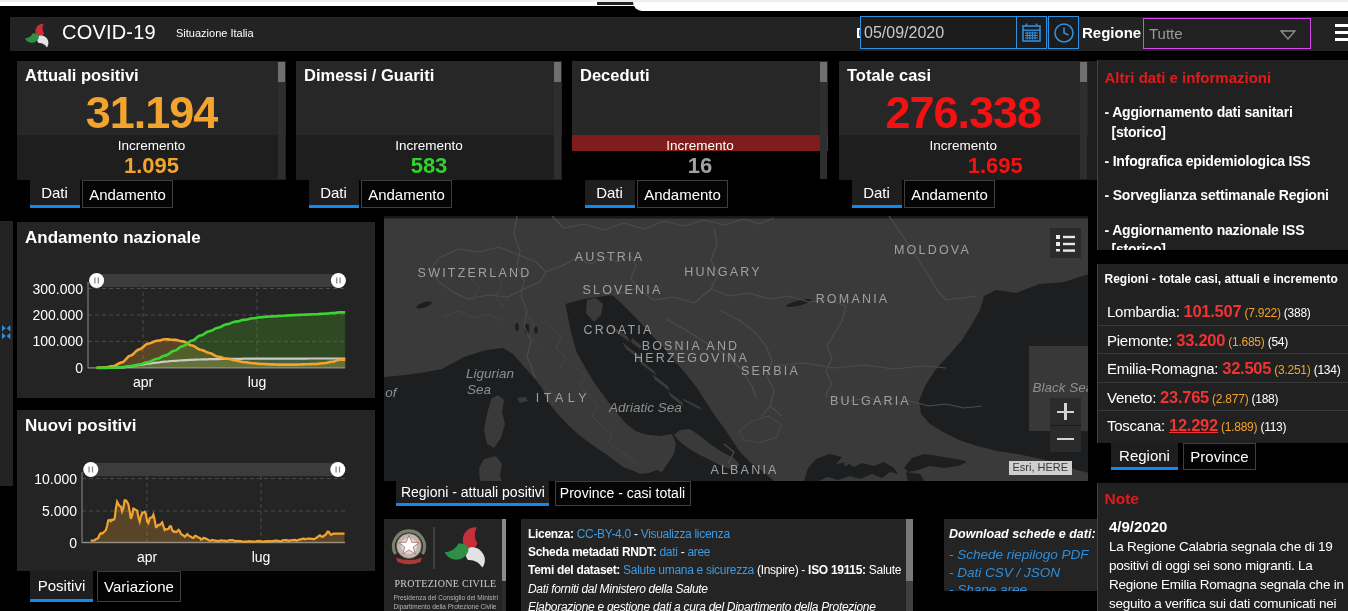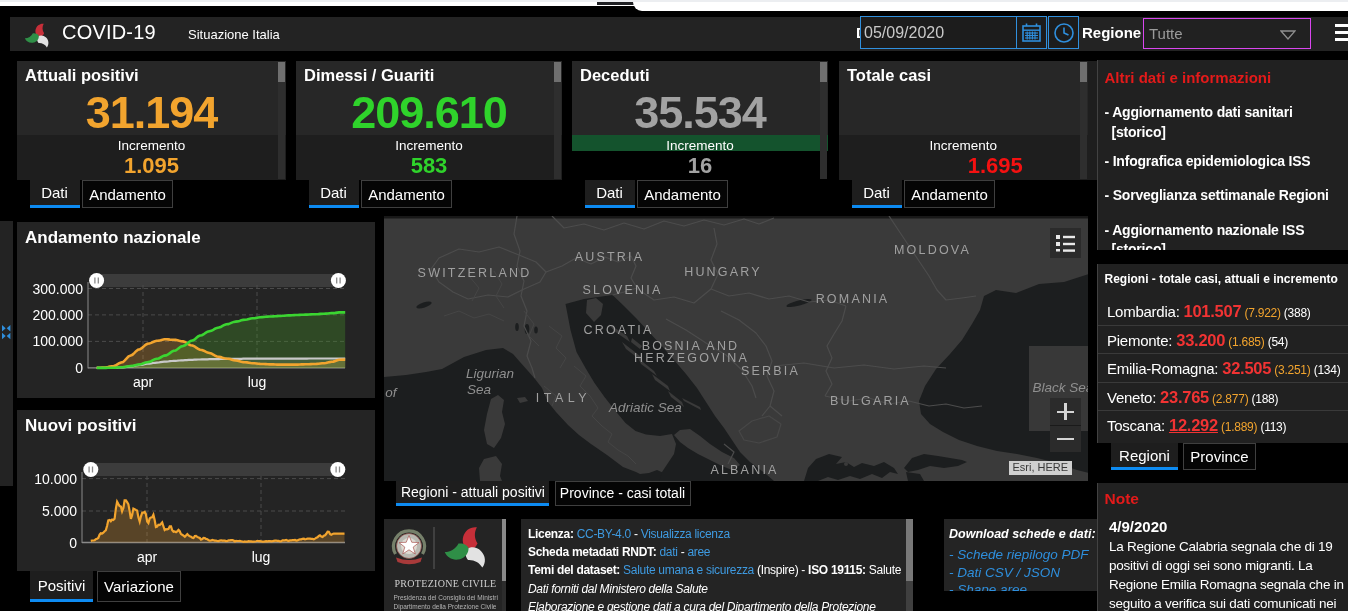--- a/index.html
+++ b/index.html
@@ -24,21 +24,21 @@
           <g transform="rotate(120)">
             <path d="M0.5,0.5 C-2.8,-0.2 -5.2,-3.2 -5.2,-7 C-5.2,-11.5 -2.2,-15 2,-15.5 C1,-11.8 2.2,-7.8 5.2,-5.2 C4.6,-1.8 2.8,0.3 0.5,0.5 Z" fill="#e2e2e2"></path>
           </g>
           <g transform="rotate(240)">
             <path d="M0.5,0.5 C-2.8,-0.2 -5.2,-3.2 -5.2,-7 C-5.2,-11.5 -2.2,-15 2,-15.5 C1,-11.8 2.2,-7.8 5.2,-5.2 C4.6,-1.8 2.8,0.3 0.5,0.5 Z" fill="#2f8f47"></path>
           </g>
         </g>
       </g>
     </svg>
   <div class="abs" style="left:52px;top:4px;font-size:20px;letter-spacing:0.2px;color:#fff;">COVID-19</div>
-  <div class="abs" style="left:166px;top:10px;font-size:13px;color:#fff;margin-left:12px;">Situazione Italia</div>
+  <div class="abs" style="left:166px;top:10px;font-size:11px;color:#fff;">Situazione Italia</div>
   <div class="abs" style="left:816px;top:7px;font-size:15px;font-weight:bold;color:#fff;margin-left:30px;">Data</div>
   <div class="abs" style="left:850px;top:-1px;width:157px;height:33px;background:#1c1c1c;border:1px solid #3090de;"></div>
   <div class="abs" style="left:854px;top:7px;font-size:16px;color:#c9c9c9;">05/09/2020</div>
   <div class="abs" style="left:1006px;top:-1px;width:31px;height:33px;background:#1c1c1c;border:1px solid #3090de;">
     <svg width="19" height="19" viewBox="0 0 19 19" style="position:absolute;left:5px;top:6px;">
       <rect x="1" y="3" width="17" height="15" fill="none" stroke="#2f8fdd" stroke-width="1.6"></rect>
       <line x1="1" y1="7.2" x2="18" y2="7.2" stroke="#2f8fdd" stroke-width="1.4"></line>
       <line x1="4.5" y1="0.5" x2="4.5" y2="3" stroke="#2f8fdd" stroke-width="1.6"></line>
       <line x1="14.5" y1="0.5" x2="14.5" y2="3" stroke="#2f8fdd" stroke-width="1.6"></line>
       <g stroke="#2f8fdd" stroke-width="1.1">
@@ -79,42 +79,41 @@
   <div class="abs" style="left:0;top:77px;width:269.0px;text-align:center;font-size:13.5px;color:#fff;">Incremento</div>
   <div class="abs" style="left:0;top:92px;width:269.0px;text-align:center;font-size:22px;font-weight:bold;color:#f2a42e;">1.095</div>
   <div class="abs" style="left:261.0px;top:1px;width:7px;height:117px;background:#2e2e2e;"></div>
   <div class="abs" style="left:261.0px;top:1px;width:7px;height:20px;background:#6f6f6f;"></div>
 </div>
 <div class="tab on" style="left:29.5px;top:180px;width:50px;height:28px;">Dati</div>
 <div class="tab off" style="left:82.0px;top:180px;width:91px;height:28px;">Andamento</div>
 <div class="abs" style="left:296.0px;top:61px;width:266.0px;height:119px;background:#1e1e1e;">
   <div class="abs" style="left:0;top:0;width:266.0px;height:74px;background:#272727;"></div>
   <div class="abs" style="left:8px;top:5px;font-size:16.5px;font-weight:bold;color:#fff;">Dimessi / Guariti</div>
-  <div class="abs" style="left:0;top:26px;width:266.0px;text-align:center;font-size:45px;font-weight:bold;color:#2fd32b;letter-spacing:-1px;">209.610</div>
   <div class="abs" style="left:0;top:77px;width:266.0px;text-align:center;font-size:13.5px;color:#fff;">Incremento</div>
   <div class="abs" style="left:0;top:92px;width:266.0px;text-align:center;font-size:22px;font-weight:bold;color:#2fd32b;">583</div>
   <div class="abs" style="left:258.0px;top:1px;width:7px;height:117px;background:#2e2e2e;"></div>
   <div class="abs" style="left:258.0px;top:1px;width:7px;height:20px;background:#6f6f6f;"></div>
 </div>
 <div class="tab on" style="left:308.5px;top:180px;width:50px;height:28px;">Dati</div>
 <div class="tab off" style="left:361.0px;top:180px;width:91px;height:28px;">Andamento</div>
-<div class="abs" style="left:572.0px;top:61px;width:256.0px;height:90px;background:#14532d;">
+<div class="abs" style="left:572.0px;top:61px;width:256.0px;height:90px;background:#7f1d1d;">
   <div class="abs" style="left:0;top:0;width:256.0px;height:74px;background:#272727;"></div>
   <div class="abs" style="left:8px;top:5px;font-size:16.5px;font-weight:bold;color:#fff;">Deceduti</div>
-  <div class="abs" style="left:0;top:26px;width:256.0px;text-align:center;font-size:45px;font-weight:bold;color:#a2a2a2;letter-spacing:-1px;">35.534</div>
   <div class="abs" style="left:0;top:77px;width:256.0px;text-align:center;font-size:13.5px;color:#fff;">Incremento</div>
   <div class="abs" style="left:0;top:92px;width:256.0px;text-align:center;font-size:22px;font-weight:bold;color:#a2a2a2;">16</div>
   <div class="abs" style="left:248.0px;top:1px;width:7px;height:117px;background:#2e2e2e;"></div>
   <div class="abs" style="left:248.0px;top:1px;width:7px;height:20px;background:#6f6f6f;"></div>
 </div>
 <div class="tab on" style="left:584.5px;top:180px;width:50px;height:28px;">Dati</div>
 <div class="tab off" style="left:637.0px;top:180px;width:91px;height:28px;">Andamento</div>
 <div class="abs" style="left:839.0px;top:61px;width:276px;height:119px;background:#1e1e1e;">
   <div class="abs" style="left:0;top:0;width:248.5px;height:74px;background:#272727;"></div>
   <div class="abs" style="left:8px;top:5px;font-size:16.5px;font-weight:bold;color:#fff;">Totale casi</div>
+  <div class="abs" style="left:0;top:26px;width:248.5px;text-align:center;font-size:45px;font-weight:bold;color:#f51111;letter-spacing:-1px;">276.338</div>
   <div class="abs" style="left:0;top:77px;width:248.5px;text-align:center;font-size:13.5px;color:#fff;">Incremento</div>
   <div class="abs" style="left:0;top:92px;width:248.5px;text-align:center;font-size:22px;font-weight:bold;color:#f51111;margin-left:32px;">1.695</div>
   <div class="abs" style="left:240.5px;top:1px;width:7px;height:117px;background:#2e2e2e;"></div>
   <div class="abs" style="left:240.5px;top:1px;width:7px;height:20px;background:#6f6f6f;"></div>
 </div>
 <div class="tab on" style="left:851.5px;top:180px;width:50px;height:28px;">Dati</div>
 <div class="tab off" style="left:904.0px;top:180px;width:91px;height:28px;">Andamento</div>
 
 <div class="abs" style="left:0;top:221px;width:13px;height:265px;background:#232323;"></div>
 <svg class="abs" style="left:2px;top:325px;" width="9" height="15" viewBox="0 0 9 15">

